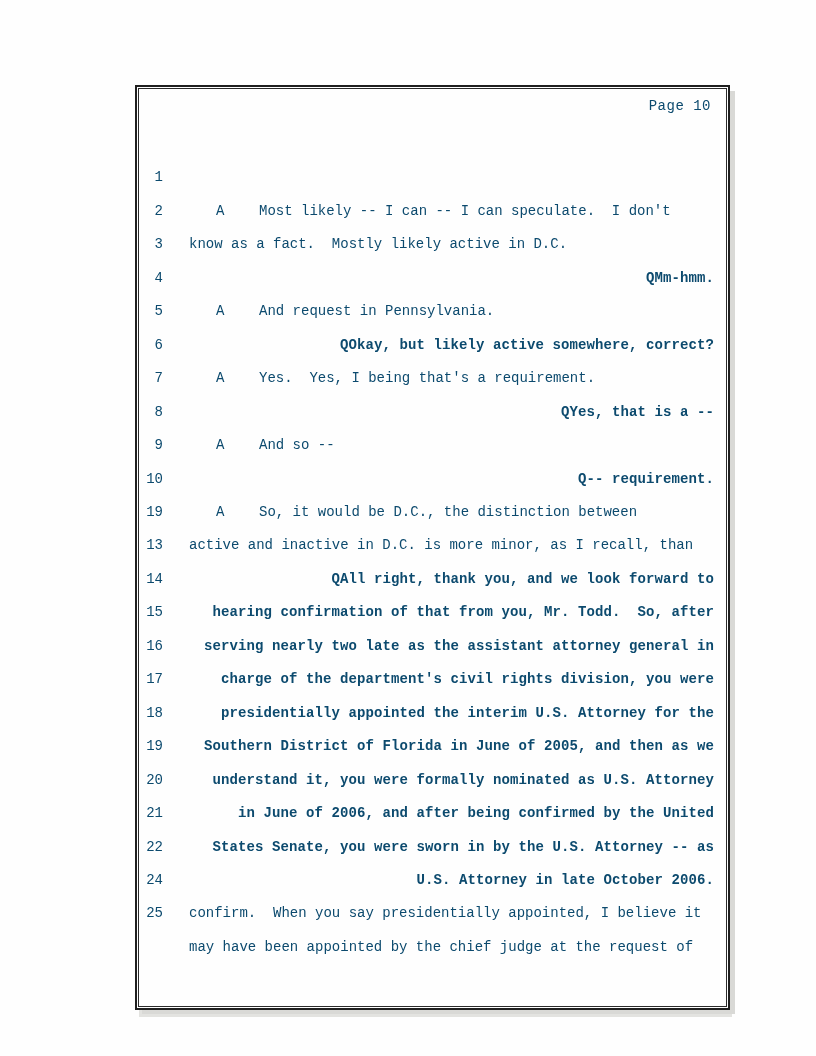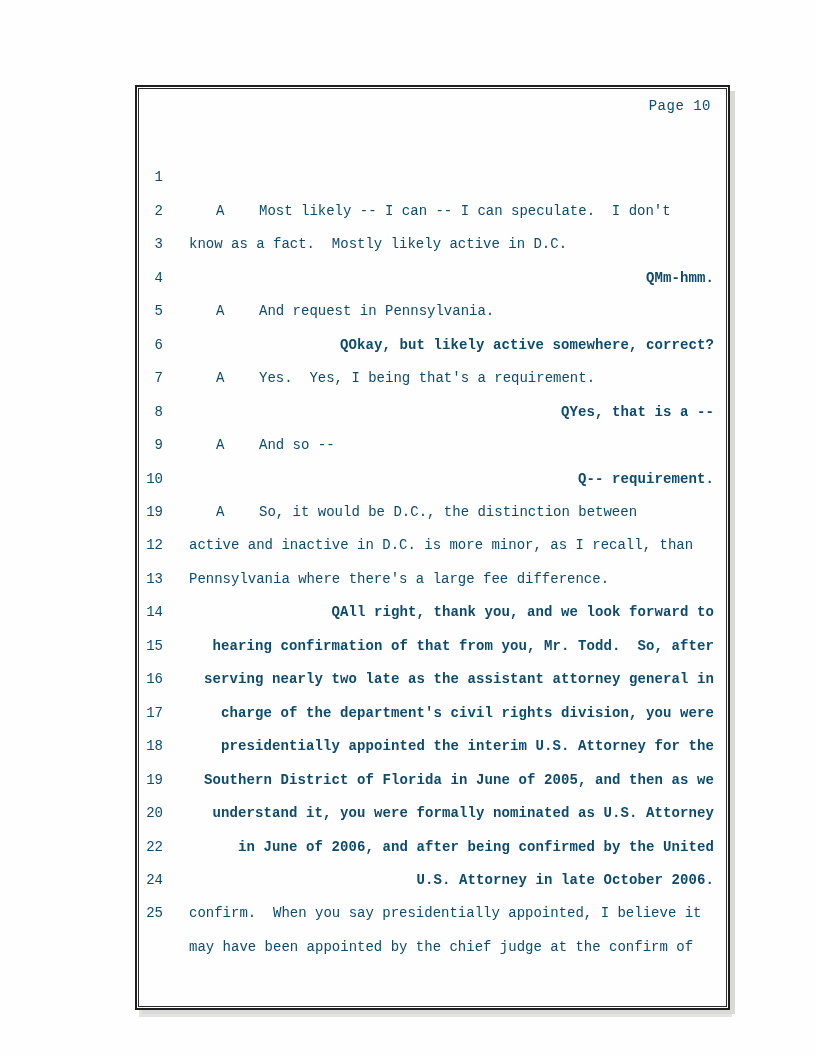--- a/index.html
+++ b/index.html
@@ -133,24 +133,20 @@
   <div class="row">
     <span class="num">10</span>
     <span class="content"><span class="speaker">A</span><span class="text">So, it would be D.C., the distinction between</span></span>
   </div>
 
   <div class="row">
     <span class="num">19</span>
     <span class="content"><span class="text">active and inactive in D.C. is more minor, as I recall, than</span></span>
   </div>
 
-  <div class="row">
-    <span class="num">12</span>
-    <span class="content"><span class="text">Pennsylvania where there's a large fee difference.</span></span>
-  </div>
 
   <div class="row bold">
     <span class="num">13</span>
     <span class="content"><span class="speaker">Q</span><span class="text">All right, thank you, and we look forward to</span></span>
   </div>
 
   <div class="row bold">
     <span class="num">14</span>
     <span class="content"><span class="text">hearing confirmation of that from you, Mr. Todd.  So, after</span></span>
   </div>
@@ -178,32 +174,36 @@
   <div class="row bold">
     <span class="num">19</span>
     <span class="content"><span class="text">understand it, you were formally nominated as U.S. Attorney</span></span>
   </div>
 
   <div class="row bold">
     <span class="num">20</span>
     <span class="content"><span class="text">in June of 2006, and after being confirmed by the United</span></span>
   </div>
 
+  <div class="row bold">
+    <span class="num">21</span>
+    <span class="content"><span class="text">States Senate, you were sworn in by the U.S. Attorney -- as</span></span>
+  </div>
 
   <div class="row bold">
     <span class="num">22</span>
     <span class="content"><span class="text">U.S. Attorney in late October 2006.</span></span>
   </div>
 
 
   <div class="row">
     <span class="num">24</span>
     <span class="content"><span class="text">confirm.  When you say presidentially appointed, I believe it</span></span>
   </div>
 
   <div class="row">
     <span class="num">25</span>
-    <span class="content"><span class="text">may have been appointed by the chief judge at the confirm of</span></span>
+    <span class="content"><span class="text">may have been appointed by the chief judge at the request of</span></span>
   </div>
 </div>
     </div>
   </div>
 </div>
 
 </body></html>

